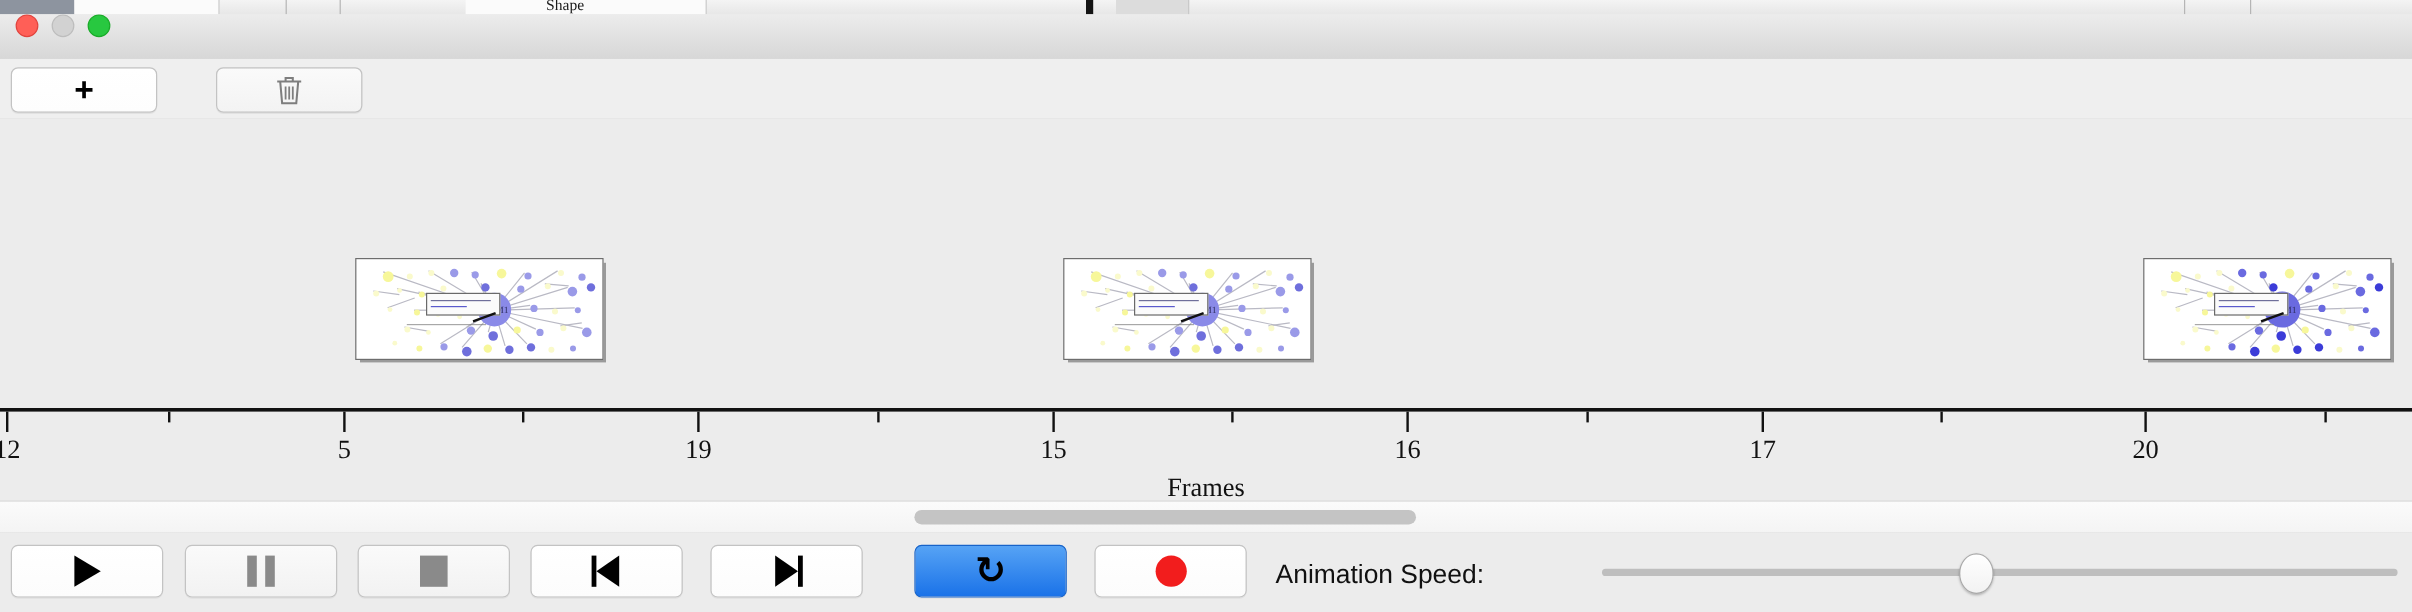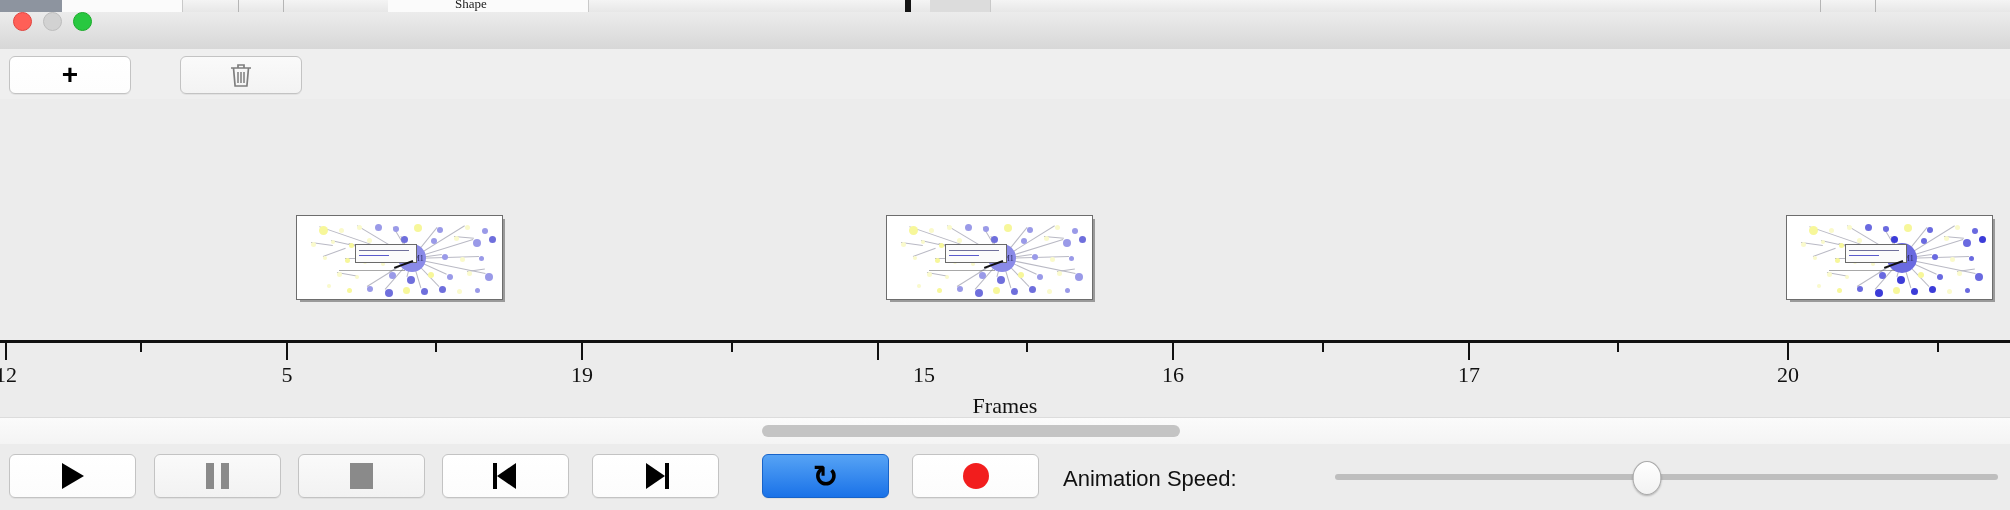--- a/index.html
+++ b/index.html
@@ -402,21 +402,21 @@
         <div class="tick major" style="left: 5px;"></div>
         <div class="ticklabel" style="left: 6px;">12</div>
         <div class="tick minor" style="left: 140px;"></div>
         <div class="tick major" style="left: 286px;"></div>
         <div class="ticklabel" style="left: 287px;">5</div>
         <div class="tick minor" style="left: 435px;"></div>
         <div class="tick major" style="left: 581px;"></div>
         <div class="ticklabel" style="left: 582px;">19</div>
         <div class="tick minor" style="left: 731px;"></div>
         <div class="tick major" style="left: 877px;"></div>
-        <div class="ticklabel" style="left: 924px; text-align: right;">15</div>
+        <div class="ticklabel" style="left: 878px; text-align: right;">15</div>
         <div class="tick minor" style="left: 1026px;"></div>
         <div class="tick major" style="left: 1172px;"></div>
         <div class="ticklabel" style="left: 1173px;">16</div>
         <div class="tick minor" style="left: 1322px;"></div>
         <div class="tick major" style="left: 1468px;"></div>
         <div class="ticklabel" style="left: 1469px;">17</div>
         <div class="tick minor" style="left: 1617px;"></div>
         <div class="tick major" style="left: 1787px;"></div>
         <div class="ticklabel" style="left: 1788px;">20</div>
         <div class="tick minor" style="left: 1937px;"></div>

